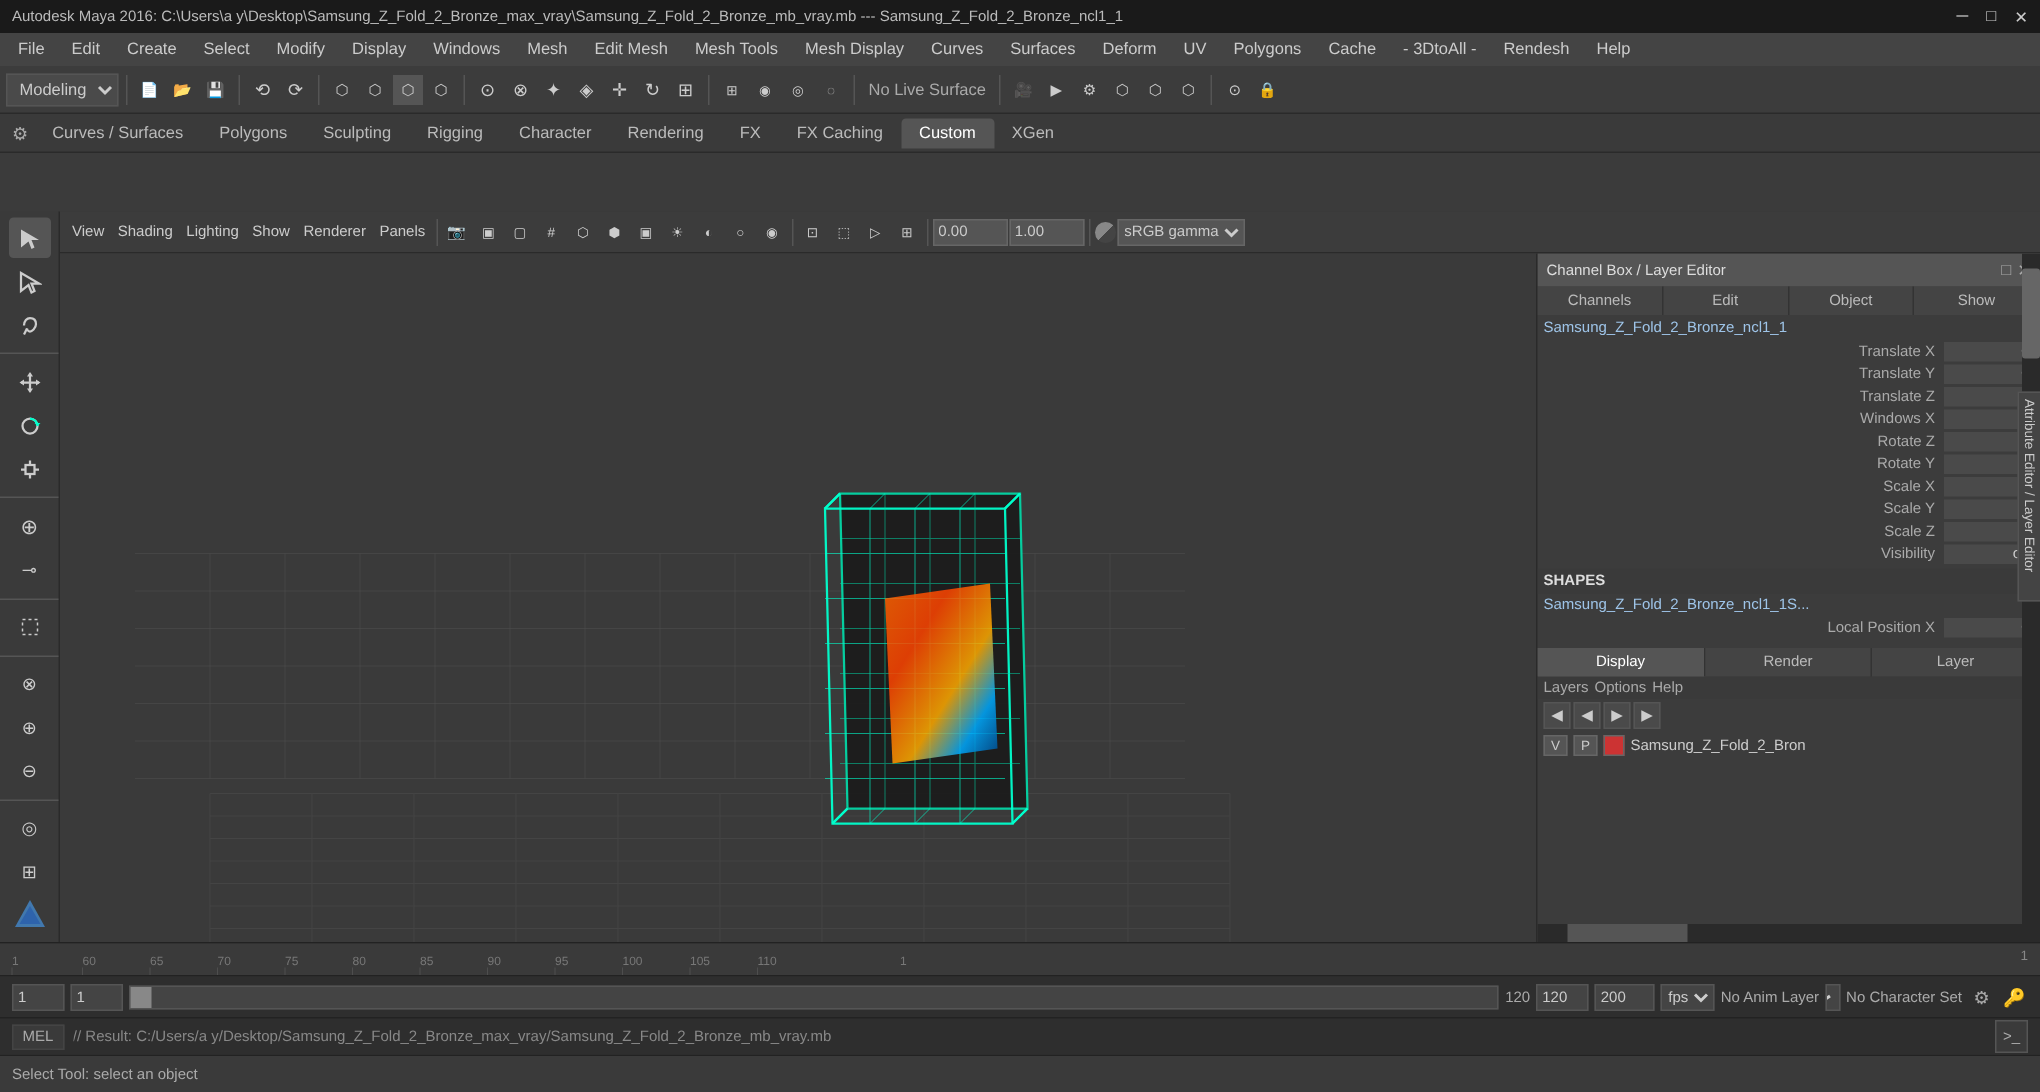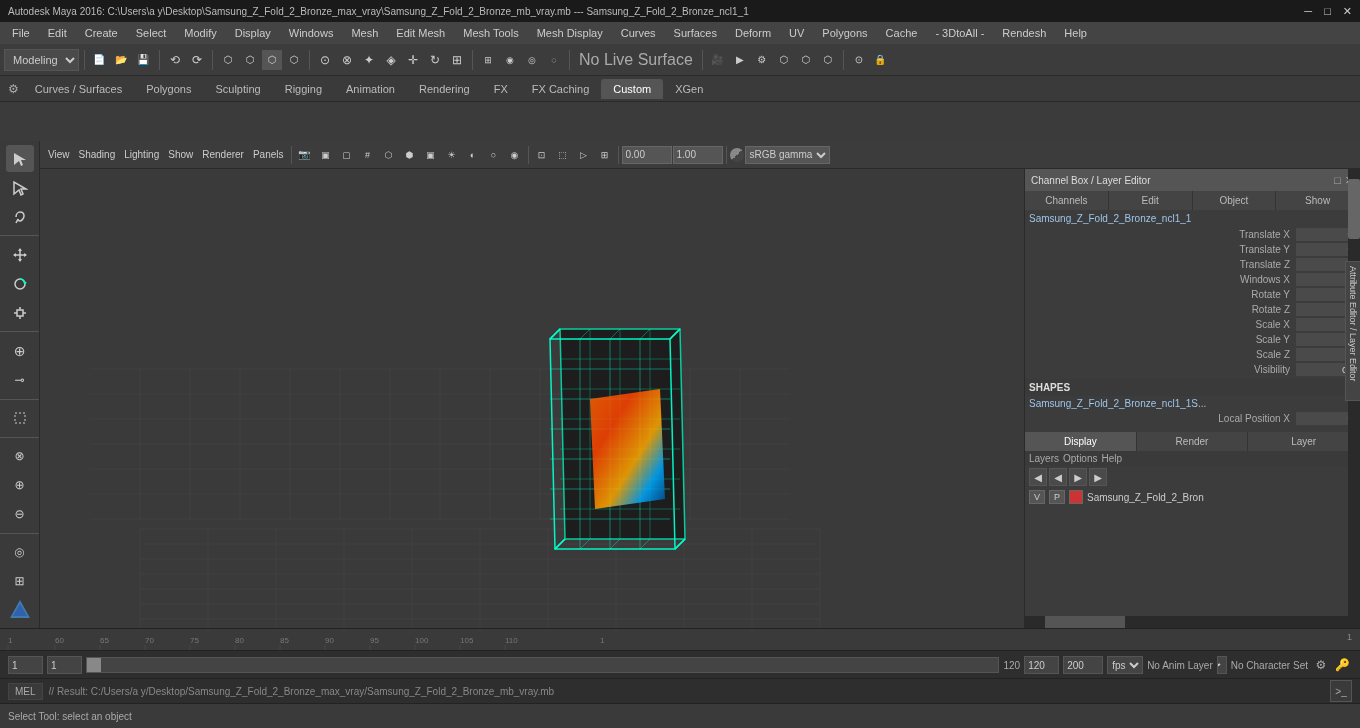--- a/index.html
+++ b/index.html
@@ -164,41 +164,41 @@
   <div class="tool-icon">↻</div>
   <div class="tool-icon">⊞</div>
   <div class="toolbar-sep"></div>
 
   <div class="tool-icon" style="font-size:9px;">⊞</div>
   <div class="tool-icon" style="font-size:9px;">◉</div>
   <div class="tool-icon" style="font-size:9px;">◎</div>
   <div class="tool-icon" style="font-size:9px;">◌</div>
   <div class="toolbar-sep"></div>
 
-  <span style="font-size:16px;color:#aaa;padding:0 4px;">No Live Surface</span>
+  <span style="font-size:11px;color:#aaa;padding:0 4px;">No Live Surface</span>
   <div class="toolbar-sep"></div>
 
   <div class="tool-icon" style="font-size:10px;">🎥</div>
   <div class="tool-icon" style="font-size:10px;">▶</div>
   <div class="tool-icon" style="font-size:10px;">⚙</div>
   <div class="tool-icon" style="font-size:10px;">⬡</div>
   <div class="tool-icon" style="font-size:10px;">⬡</div>
   <div class="tool-icon" style="font-size:10px;">⬡</div>
   <div class="toolbar-sep"></div>
   <div class="tool-icon" style="font-size:10px;">⊙</div>
   <div class="tool-icon" style="font-size:10px;">🔒</div>
 </div>
 
 <div id="tabsrow">
   <span style="padding:4px;cursor:pointer;font-size:12px;color:#aaa;">⚙</span>
   <span class="tab">Curves / Surfaces</span>
   <span class="tab">Polygons</span>
   <span class="tab">Sculpting</span>
   <span class="tab">Rigging</span>
-  <span class="tab">Animation</span>
+  <span class="tab">Character</span>
   <span class="tab">Rendering</span>
   <span class="tab">FX</span>
   <span class="tab">FX Caching</span>
   <span class="tab active">Custom</span>
   <span class="tab">XGen</span>
 </div>
 
 <div id="left-sidebar">
   <div class="side-icon active">
     <svg width="16" height="16" viewBox="0 0 16 16" fill="none">
@@ -477,25 +477,25 @@
     </div>
     <div class="cb-row">
       <span class="cb-label">Translate Z</span>
       <input class="cb-value" value="0" style="border: none; outline: none; font-size: 10px; width: 60px; background: rgb(74, 74, 74); color: rgb(204, 204, 204); text-align: right;">
     </div>
     <div class="cb-row">
       <span class="cb-label">Windows X</span>
       <input class="cb-value" value="0" style="border: none; outline: none; font-size: 10px; width: 60px; background: rgb(74, 74, 74); color: rgb(204, 204, 204); text-align: right;">
     </div>
     <div class="cb-row">
+      <span class="cb-label">Rotate Z</span>
+      <input class="cb-value" value="0" style="border: none; outline: none; font-size: 10px; width: 60px; background: rgb(74, 74, 74); color: rgb(204, 204, 204); text-align: right;">
+    </div>
+    <div class="cb-row">
       <span class="cb-label">Rotate Y</span>
-      <input class="cb-value" value="0" style="border: none; outline: none; font-size: 10px; width: 60px; background: rgb(74, 74, 74); color: rgb(204, 204, 204); text-align: right;">
-    </div>
-    <div class="cb-row">
-      <span class="cb-label">Rotate Z</span>
       <input class="cb-value" value="0" style="border: none; outline: none; font-size: 10px; width: 60px; background: rgb(74, 74, 74); color: rgb(204, 204, 204); text-align: right;">
     </div>
     <div class="cb-row">
       <span class="cb-label">Scale X</span>
       <input class="cb-value" value="1" style="border: none; outline: none; font-size: 10px; width: 60px; background: rgb(74, 74, 74); color: rgb(204, 204, 204); text-align: right;">
     </div>
     <div class="cb-row">
       <span class="cb-label">Scale Y</span>
       <input class="cb-value" value="1" style="border: none; outline: none; font-size: 10px; width: 60px; background: rgb(74, 74, 74); color: rgb(204, 204, 204); text-align: right;">
     </div>

